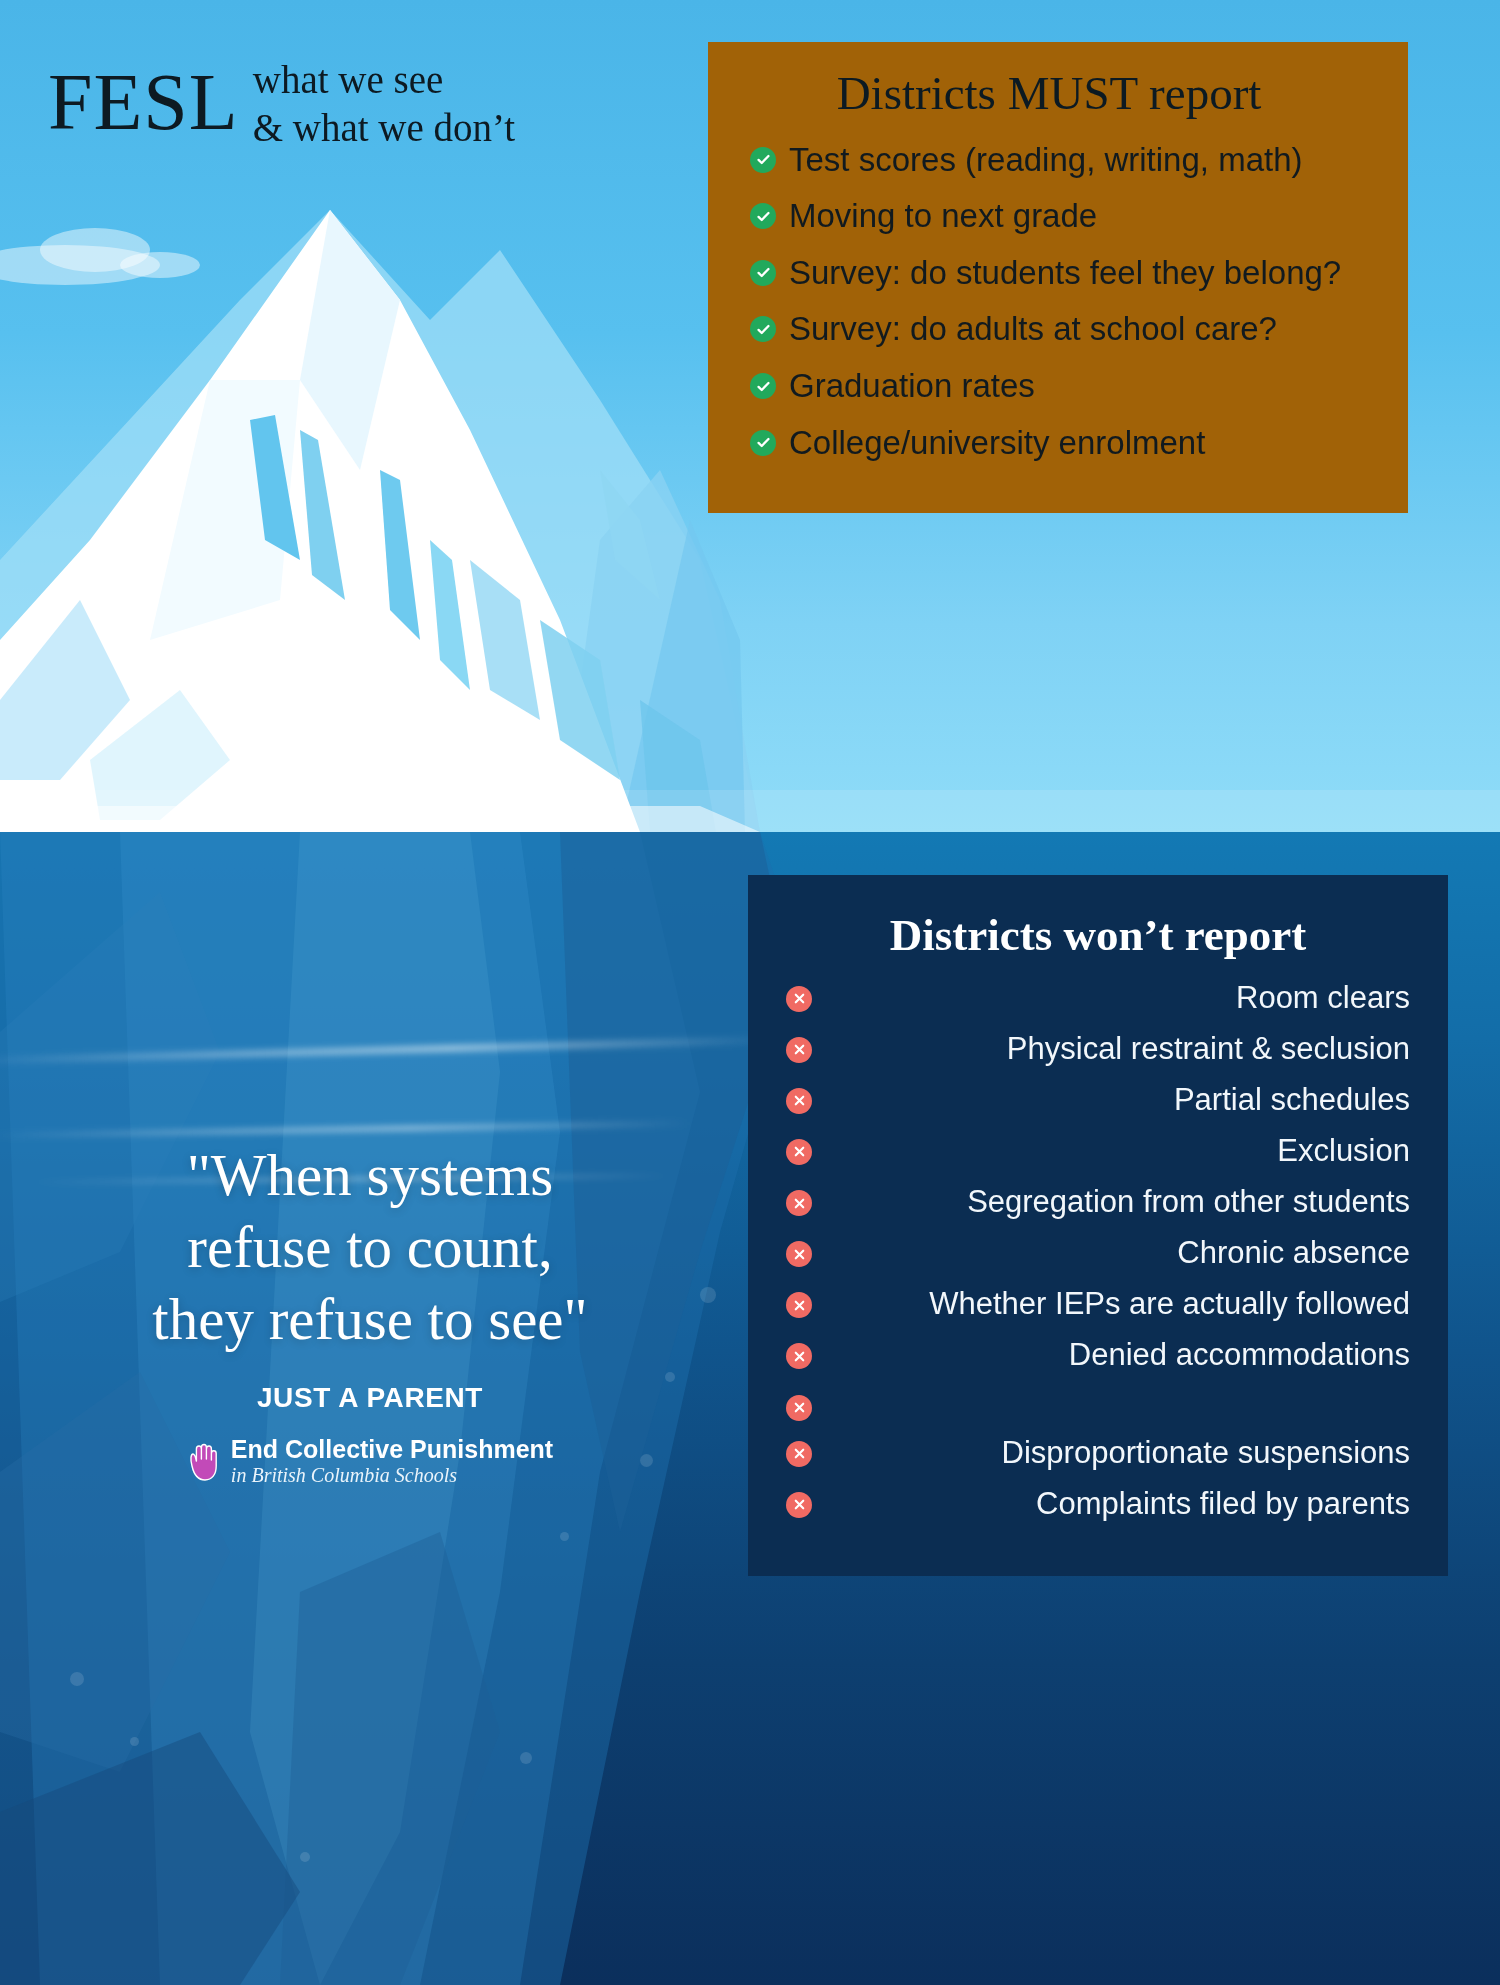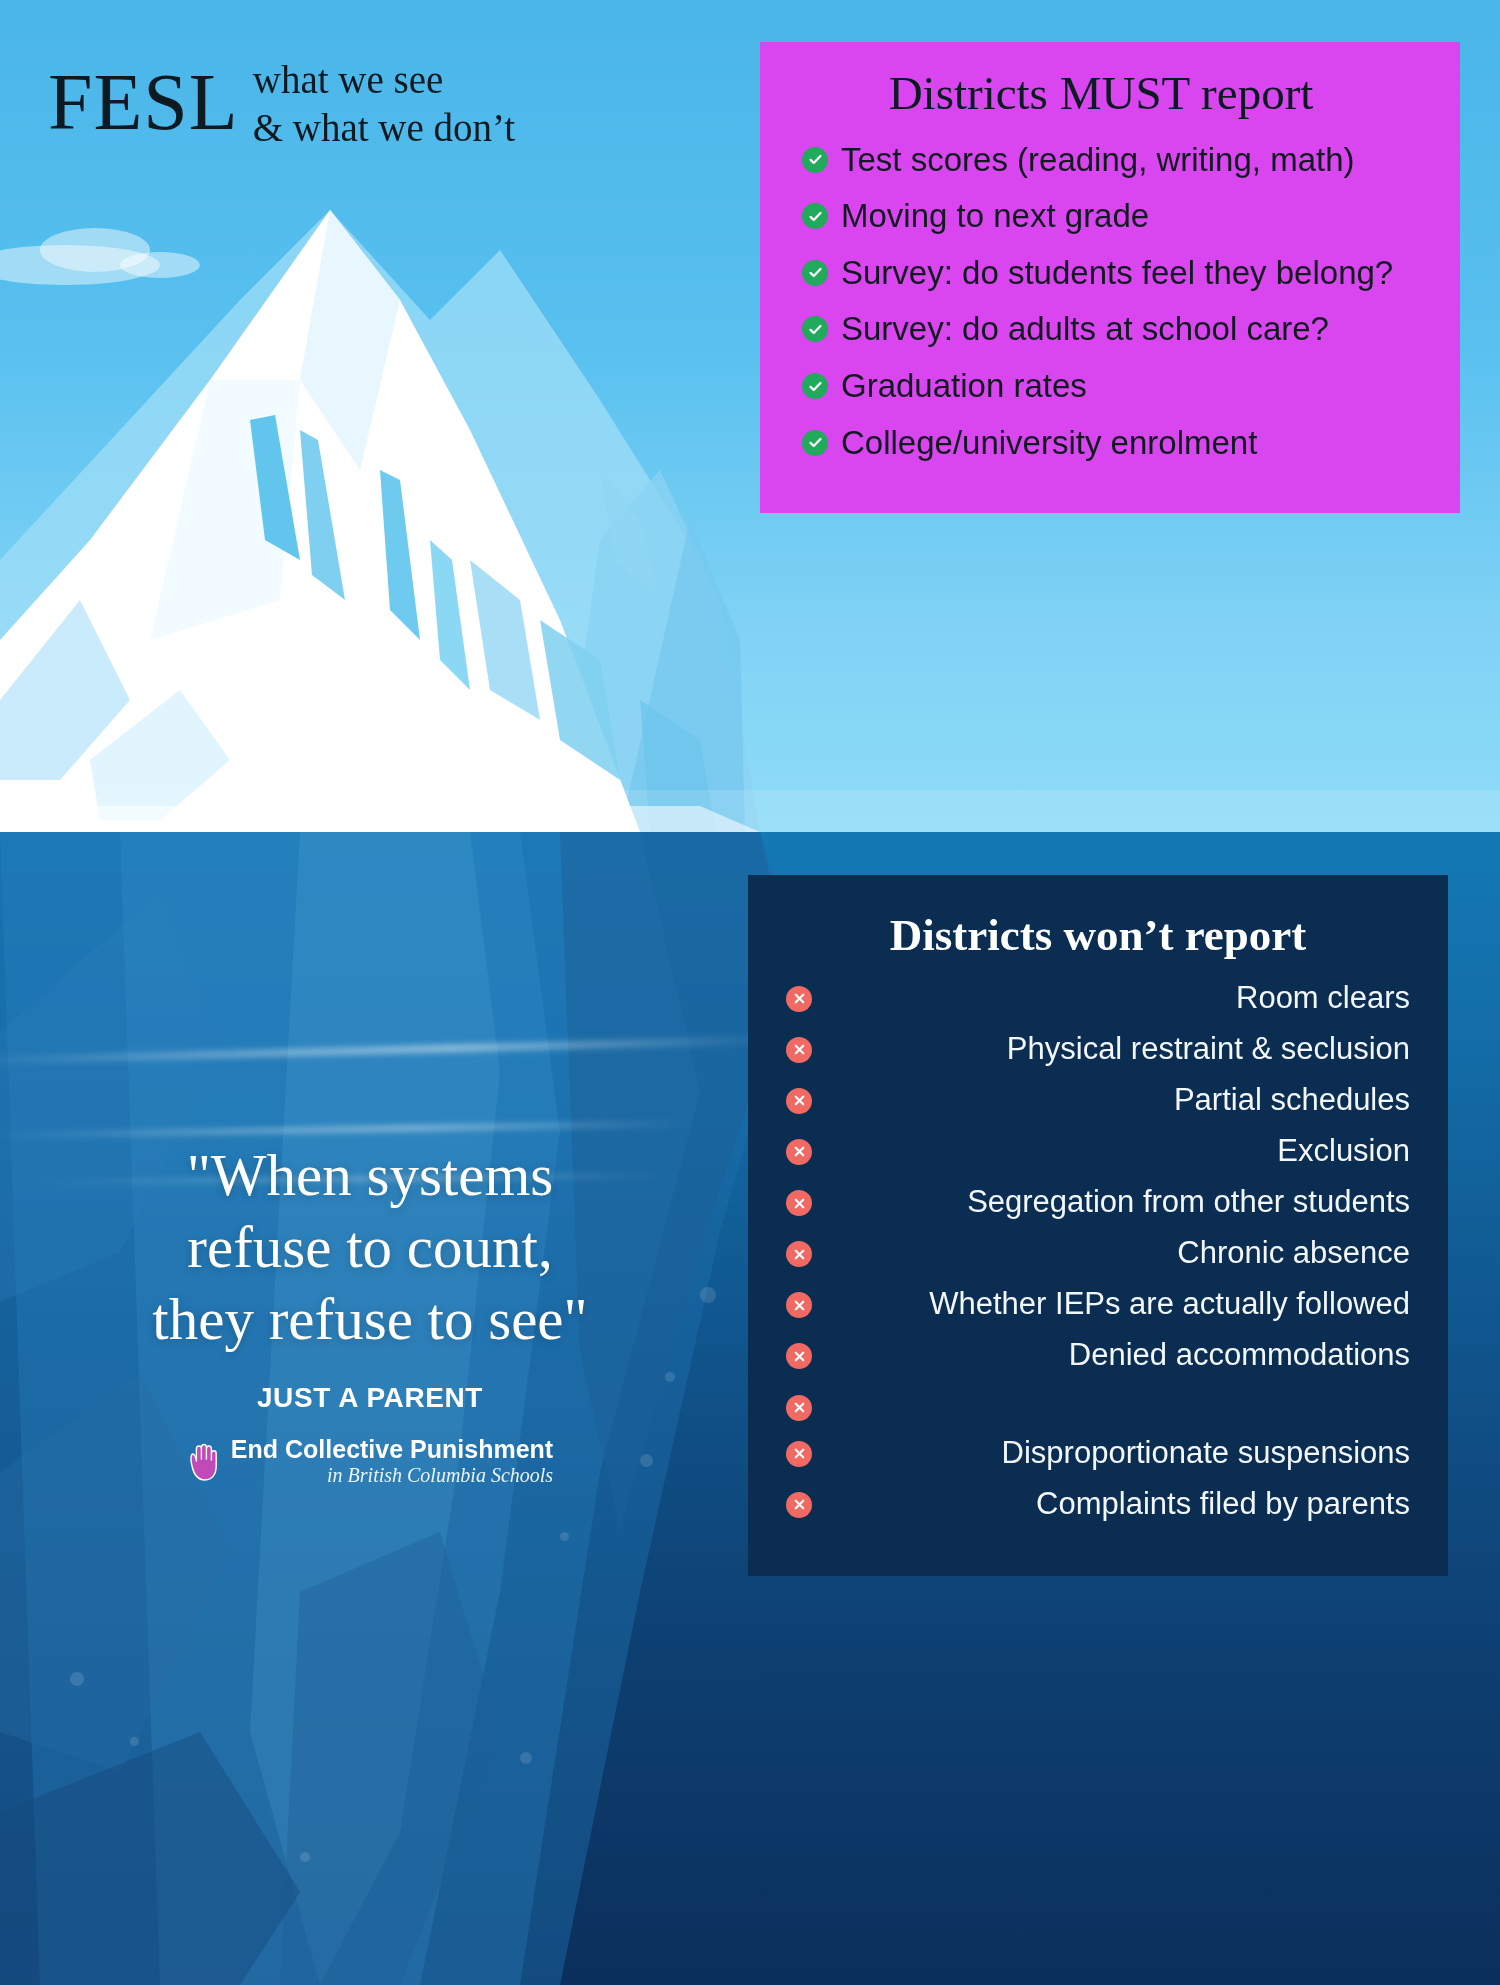--- a/index.html
+++ b/index.html
@@ -88,24 +88,24 @@
     color: #0d1a22;
     font-weight: 400;
     padding-top: 4px;
   }
 
   
   .panel {
     position: absolute;
   }
   .panel-must {
-    left: 760px; top: 42px;
+    left: 708px; top: 42px;
     width: 700px;
     padding: 26px 52px 34px 34px;
-    background: #d946ef;
+    background: #a16207;
   }
   .panel-must h2 {
     margin: 0 0 20px 0;
     font-family: "Liberation Serif", serif;
     font-weight: 400;
     font-size: 47px;
     line-height: 1.1;
     text-align: center;
     color: #0c1a22;
   }
@@ -189,21 +189,21 @@
     color: #ffffff;
   }
   .logo-row {
     margin-top: 22px;
     display: flex;
     align-items: center;
     justify-content: center;
     gap: 10px;
   }
   .hand-icon { width: 34px; height: 40px; display: block; }
-  .logo-text-wrap { text-align: right; }
+  .logo-text-wrap { text-align: left; }
   .logo-line1 {
     font-size: 25px;
     font-weight: 700;
     color: #ffffff;
     line-height: 1.1;
   }
   .logo-line2 {
     font-family: "Liberation Serif", serif;
     font-style: italic;
     font-size: 20px;

